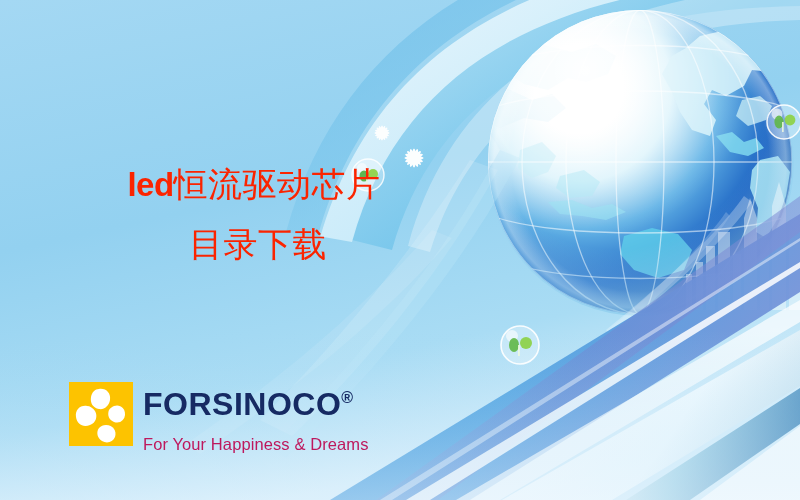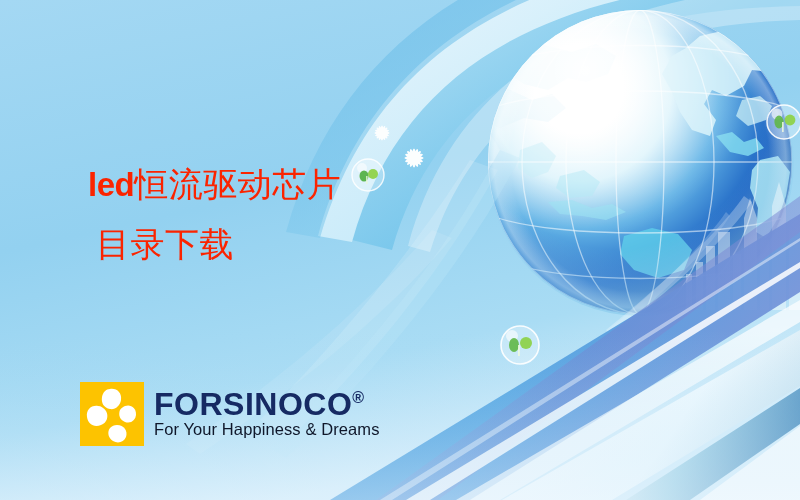--- a/index.html
+++ b/index.html
@@ -38,34 +38,35 @@
     z-index: 40;
     pointer-events: none;
   }
   .headline-line {
     color: #fb2400;
     font-family: "Liberation Serif", "DejaVu Serif", serif;
     font-size: 34px;
     line-height: 46px;
     white-space: nowrap;
     letter-spacing: 0.5px;
+    text-align: center;
   }
   .headline-line.l1 { padding-left: 88px; }
   .headline-line.l2 { padding-left: 96px; margin-top: 14px; }
   .headline-line .latin {
     font-family: "Liberation Sans", sans-serif;
     font-weight: 700;
     font-size: 33px;
     letter-spacing: -0.5px;
   }
 
   
   .logo {
     position: absolute;
-    left: 80px;
+    left: 69px;
     top: 382px;
     z-index: 40;
     display: flex;
     align-items: flex-start;
   }
   .logo-mark {
     width: 64px;
     height: 64px;
     background: #fdc300;
     flex: 0 0 auto;
@@ -87,22 +88,22 @@
   }
   .logo-word .reg {
     font-size: 16px;
     vertical-align: super;
     line-height: 1;
   }
   .logo-tagline {
     font-family: "Liberation Sans", sans-serif;
     font-size: 16.5px;
     line-height: 18px;
-    color: #0f172a;
-    margin-top: 0;
+    color: #be185d;
+    margin-top: 15px;
     white-space: nowrap;
     letter-spacing: 0.1px;
   }
 </style>
 </head>
 <body>
 
 <div id="banner">
 
   <svg class="layer" viewBox="0 0 800 500">

